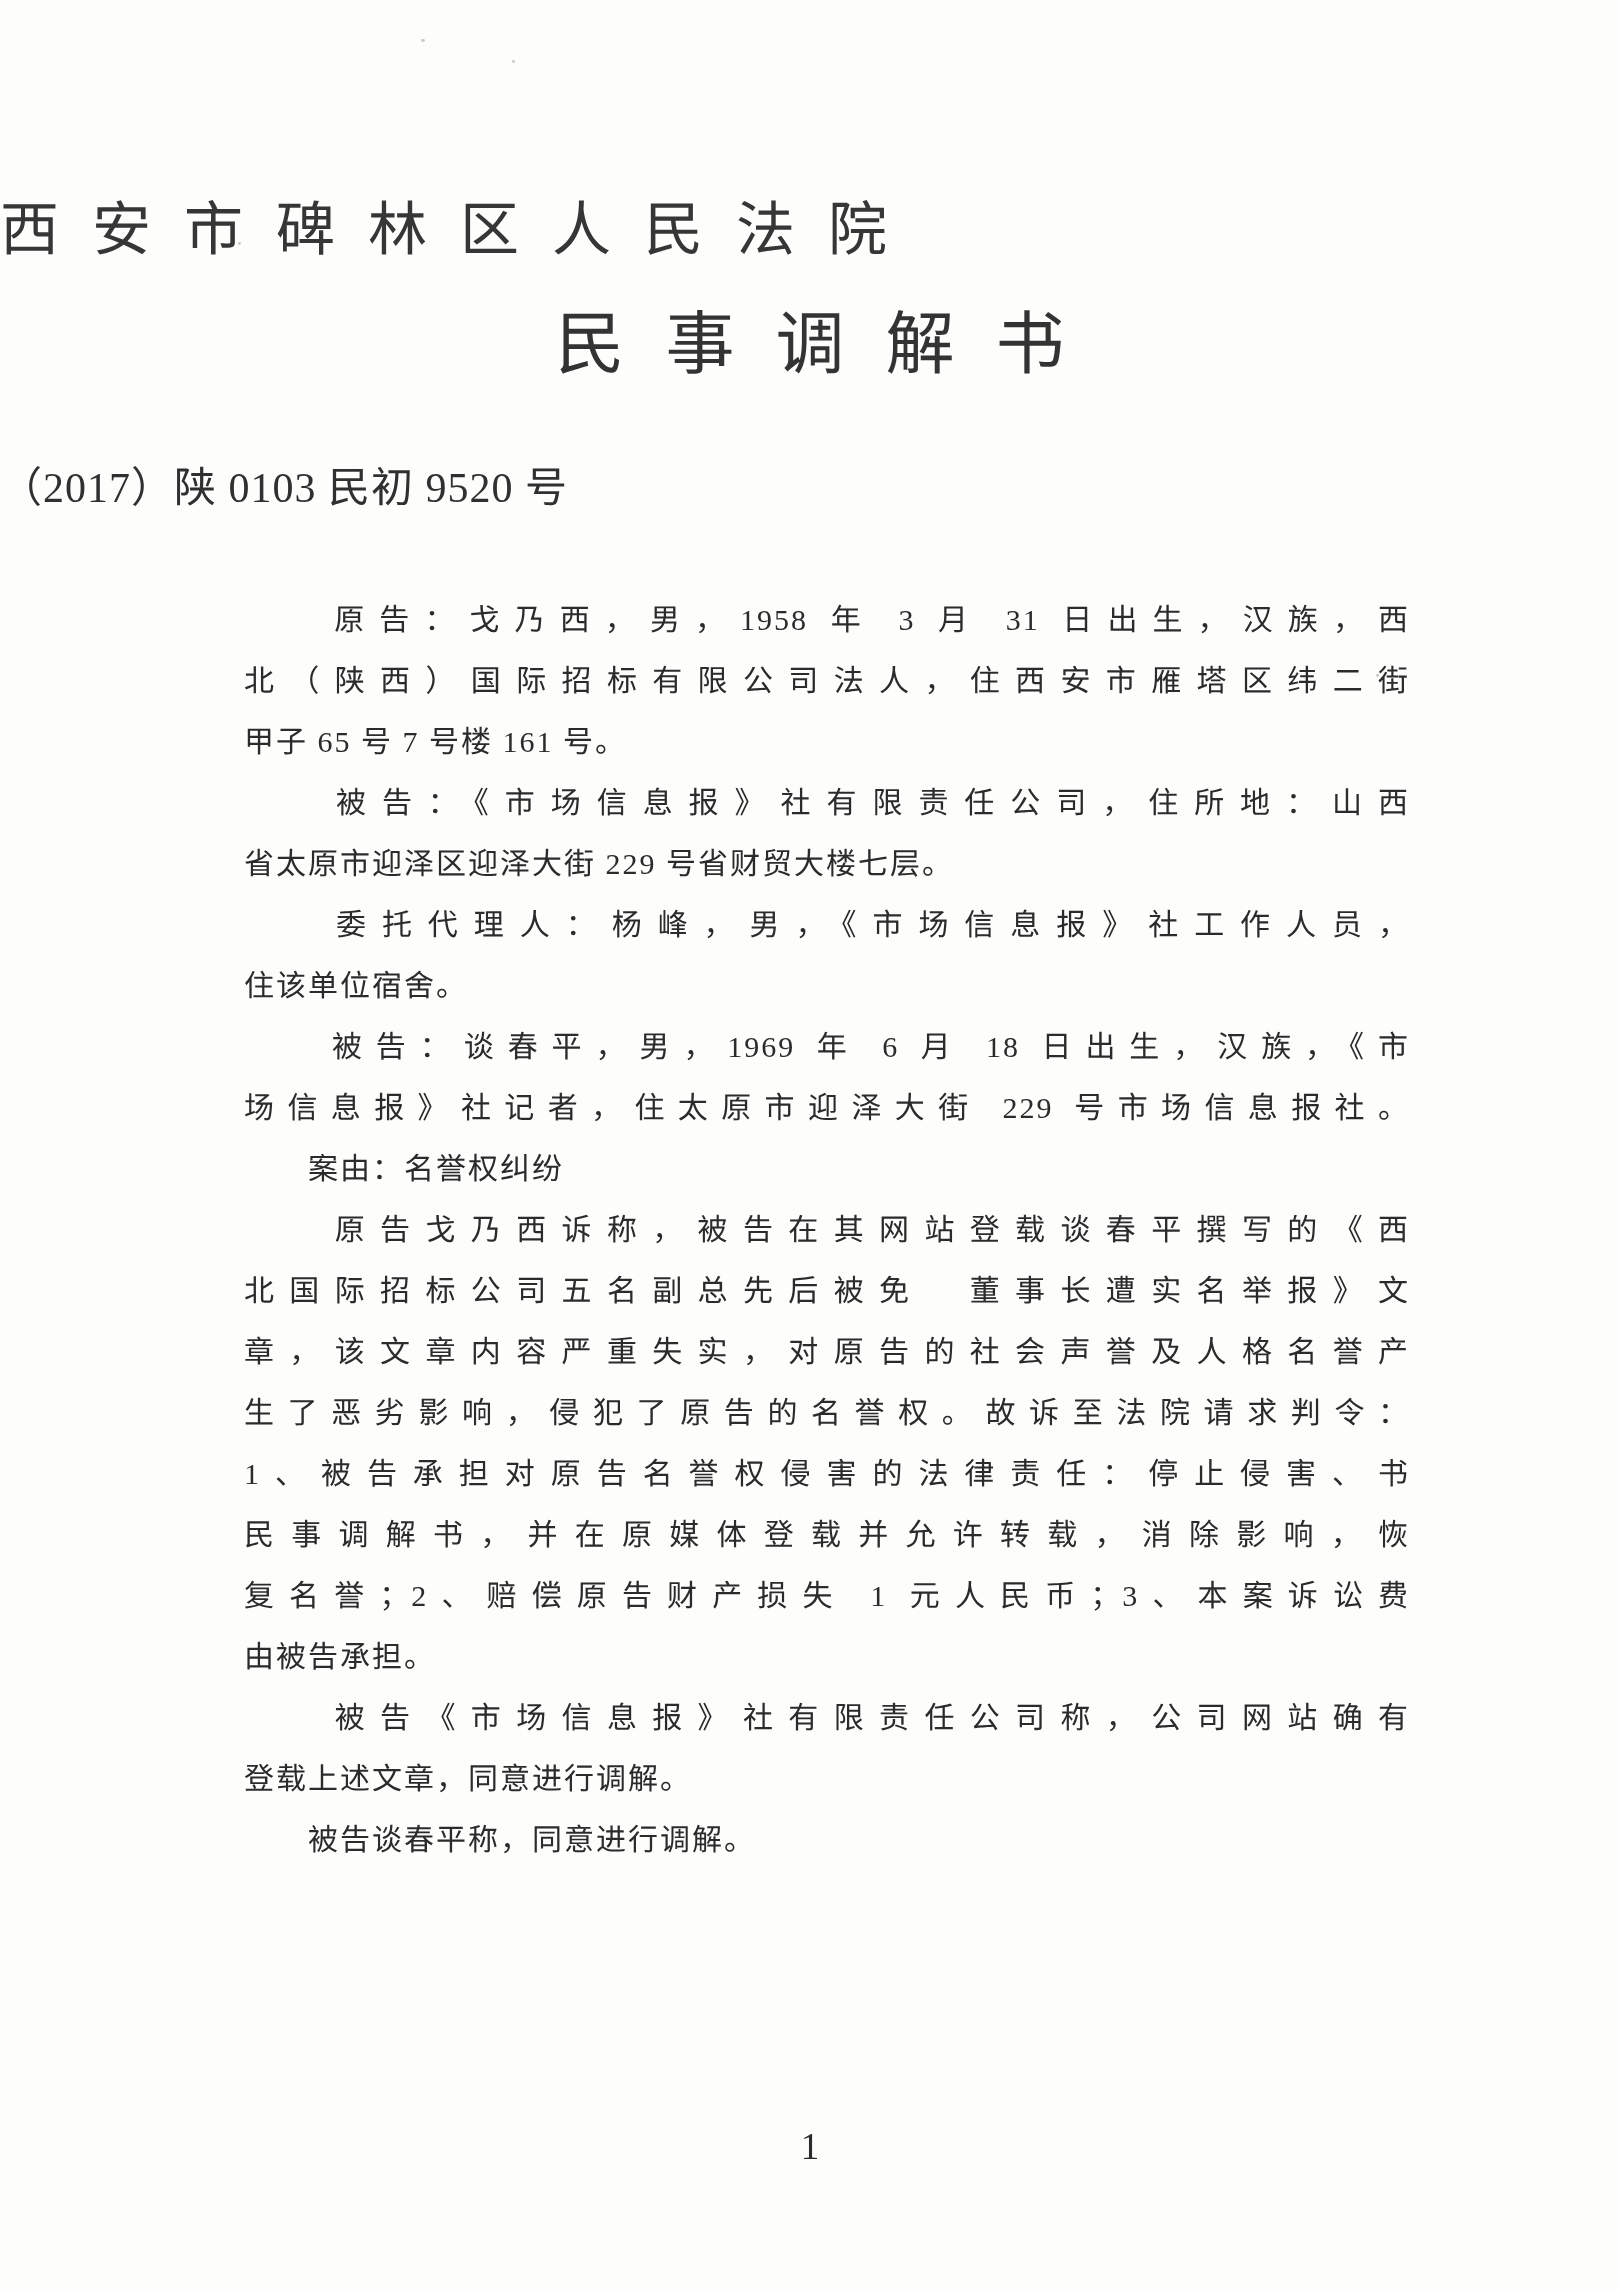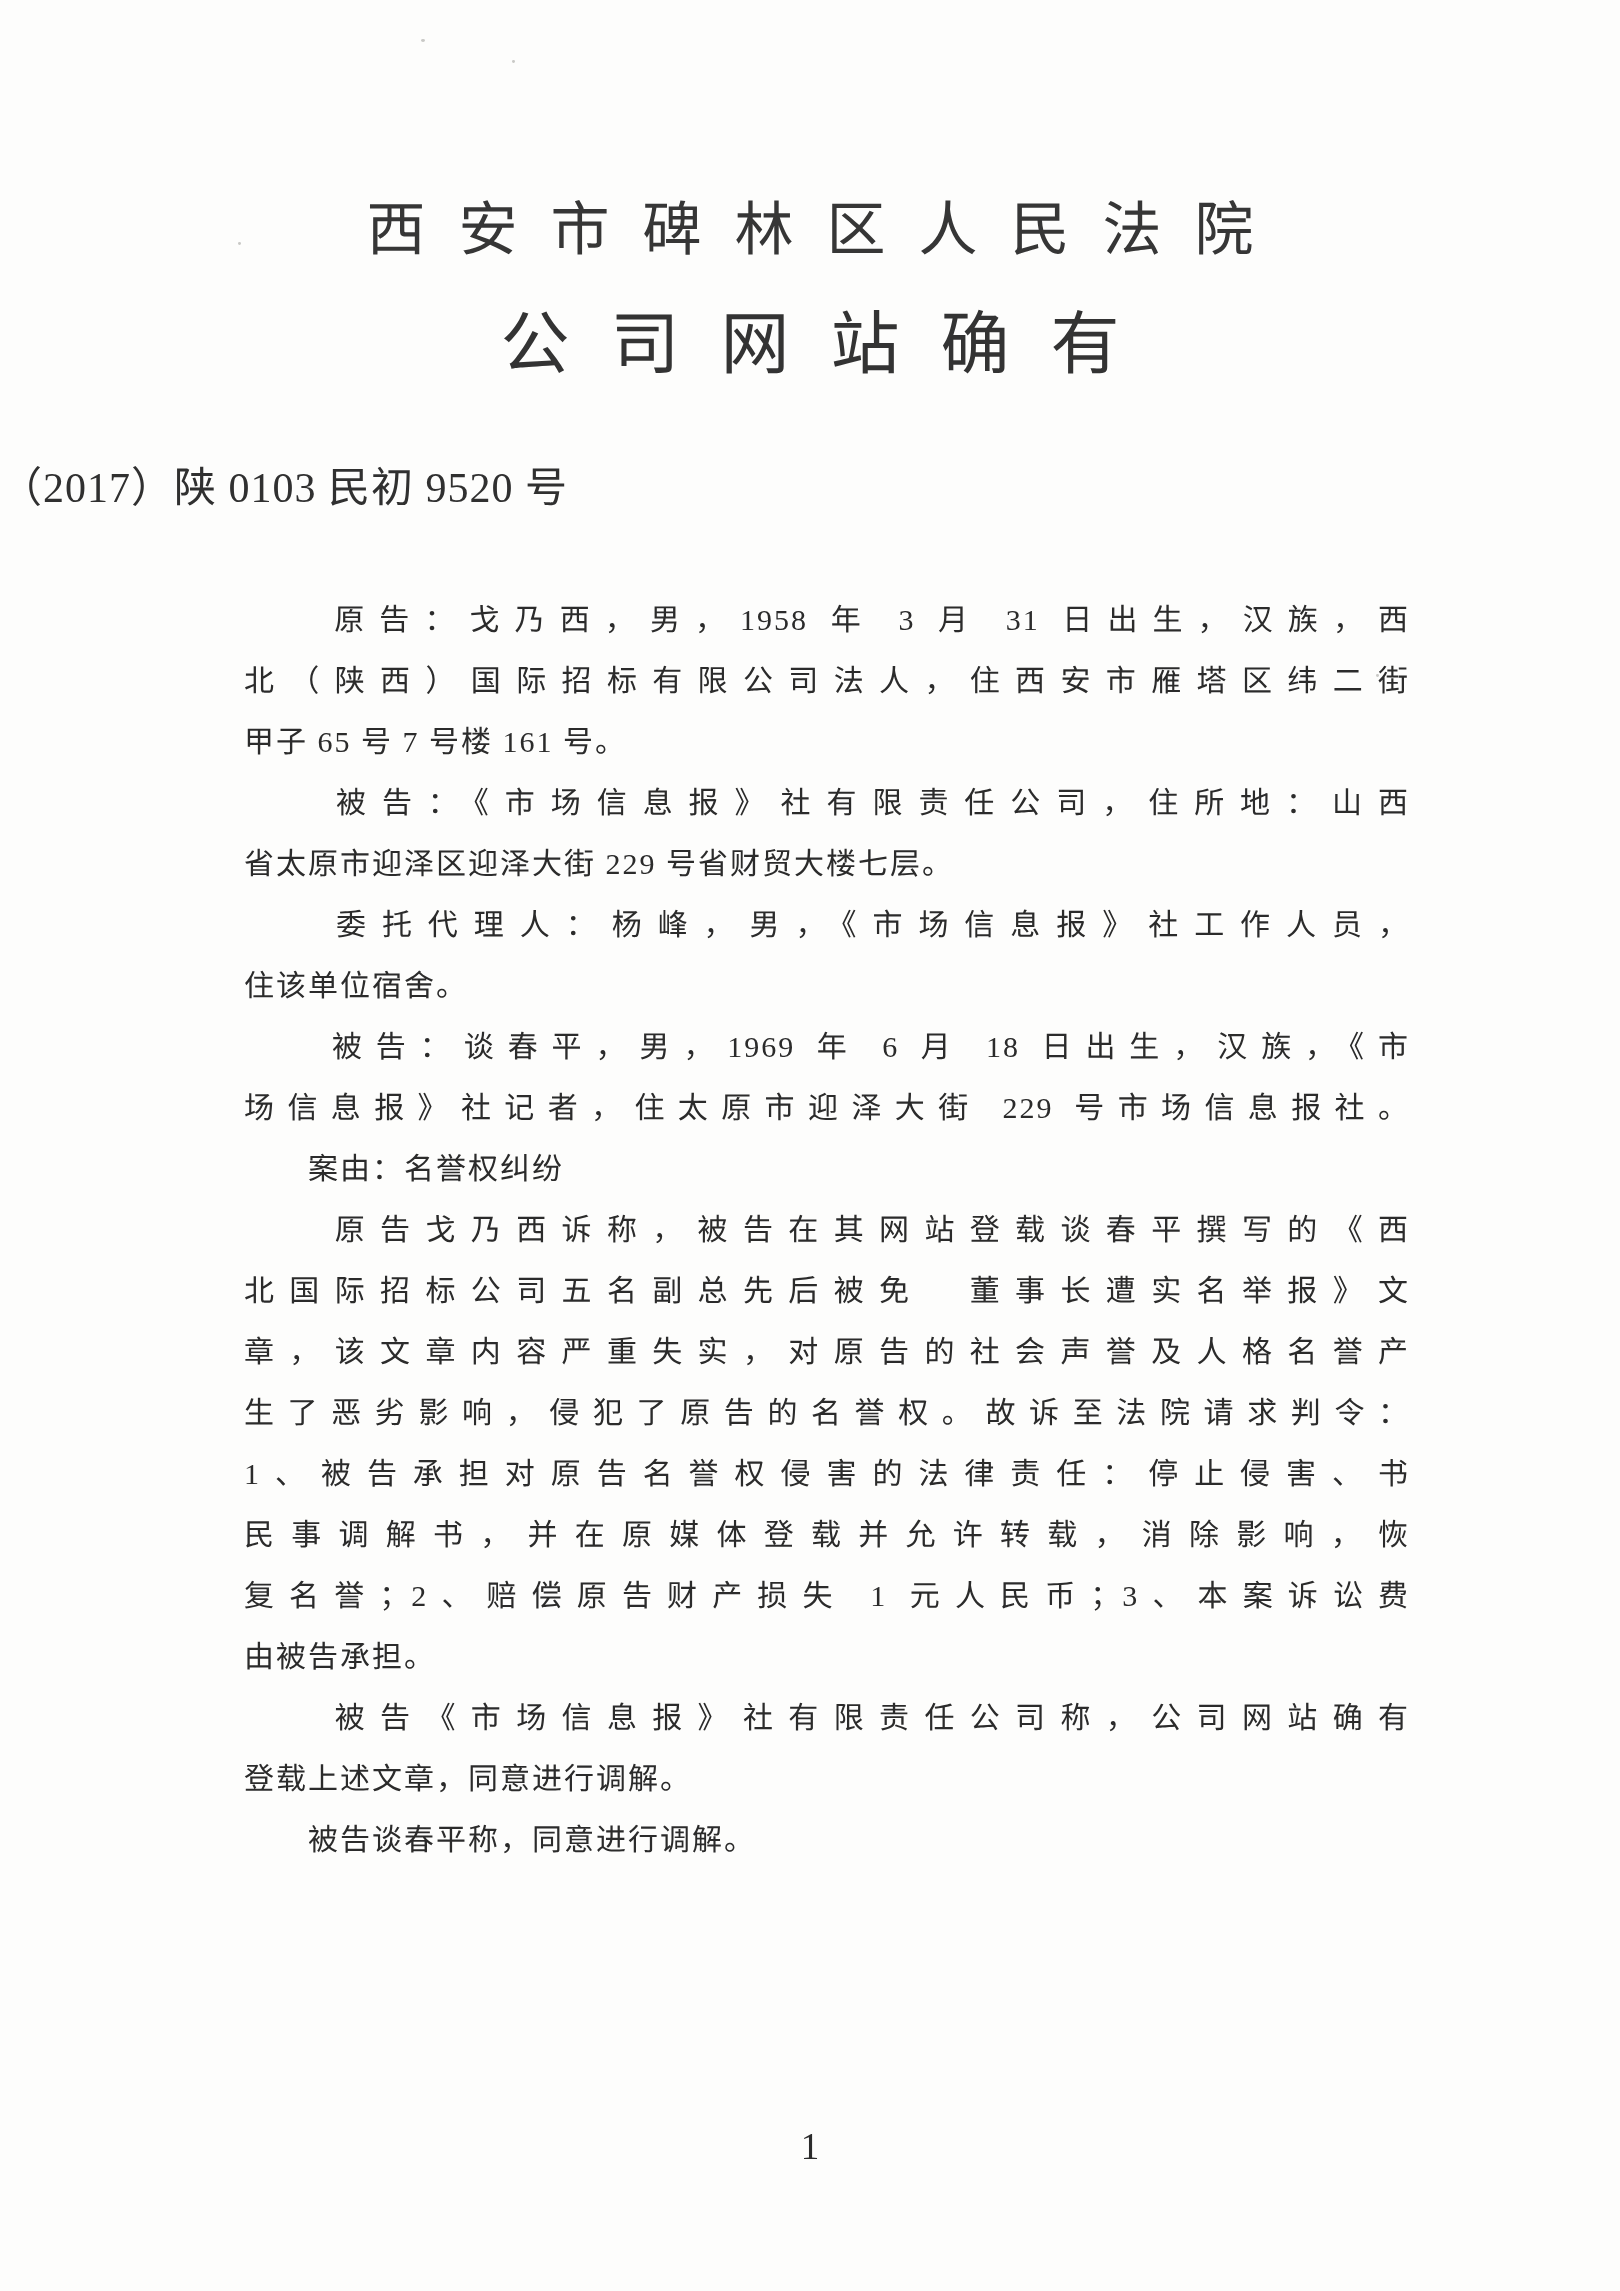--- a/index.html
+++ b/index.html
@@ -11,21 +11,21 @@
     background: #fdfdfc;
     font-family: "Liberation Serif", "DejaVu Serif", serif;
     color: #2e2e2e;
     overflow: hidden;
   }
   .court-title {
     position: absolute;
     top: 182px;
     left: 0;
     width: 100%;
-    text-align: center;
+    text-align: left;
     font-size: 59px;
     font-weight: 400;
     color: #363636;
   }
   .court-title .sp { letter-spacing: 33px; margin-right: -33px; }
   .doc-title {
     position: absolute;
     top: 288px;
     left: 0;
     width: 100%;
@@ -87,21 +87,21 @@
   <i class="speck s1"></i>
   <i class="speck s2"></i>
   <i class="speck s3"></i>
   <i class="speck s4"></i>
 
   <div class="court-title">
     <span class="sp">西安市碑林区人民法院</span>
   </div>
 
   <div class="doc-title">
-    <span class="sp">公司网站确有</span>
+    <span class="sp">民事调解书</span>
   </div>
 
   <div class="case-number">（2017）陕 0103 民初 9520 号</div>
 
   <div class="body-text">
     <div class="line fill">　　原告：戈乃西，男，1958 年 3 月 31 日出生，汉族，西</div>
     <div class="line fill">北（陕西）国际招标有限公司法人，住西安市雁塔区纬二街</div>
     <div class="line">甲子 65 号 7 号楼 161 号。</div>
     <div class="line fill">　　被告：《市场信息报》社有限责任公司，住所地：山西</div>
     <div class="line">省太原市迎泽区迎泽大街 229 号省财贸大楼七层。</div>

